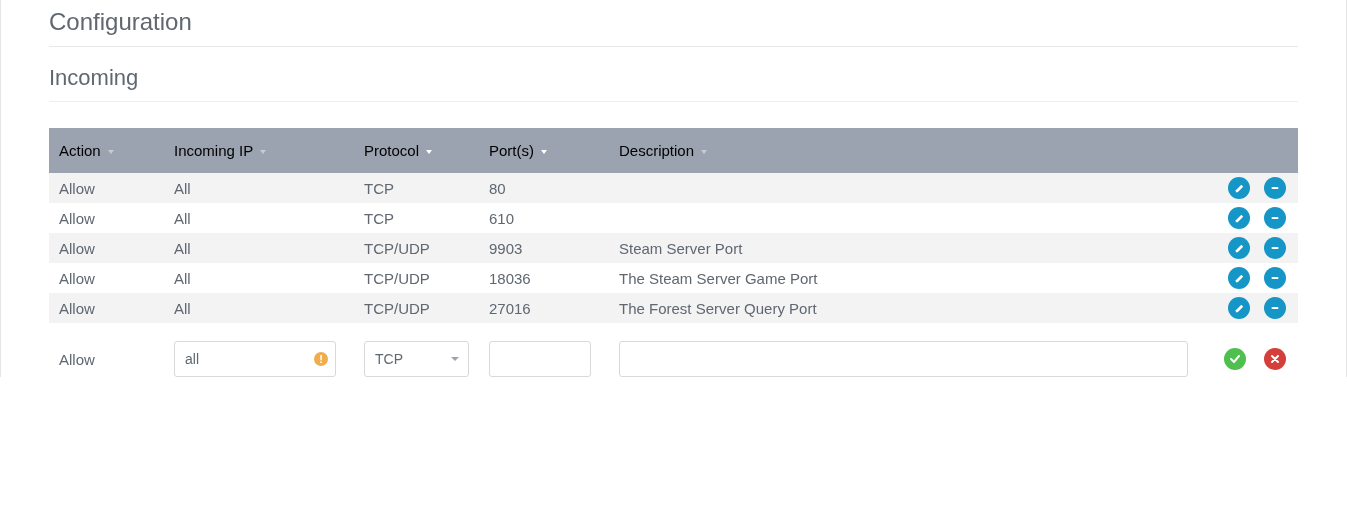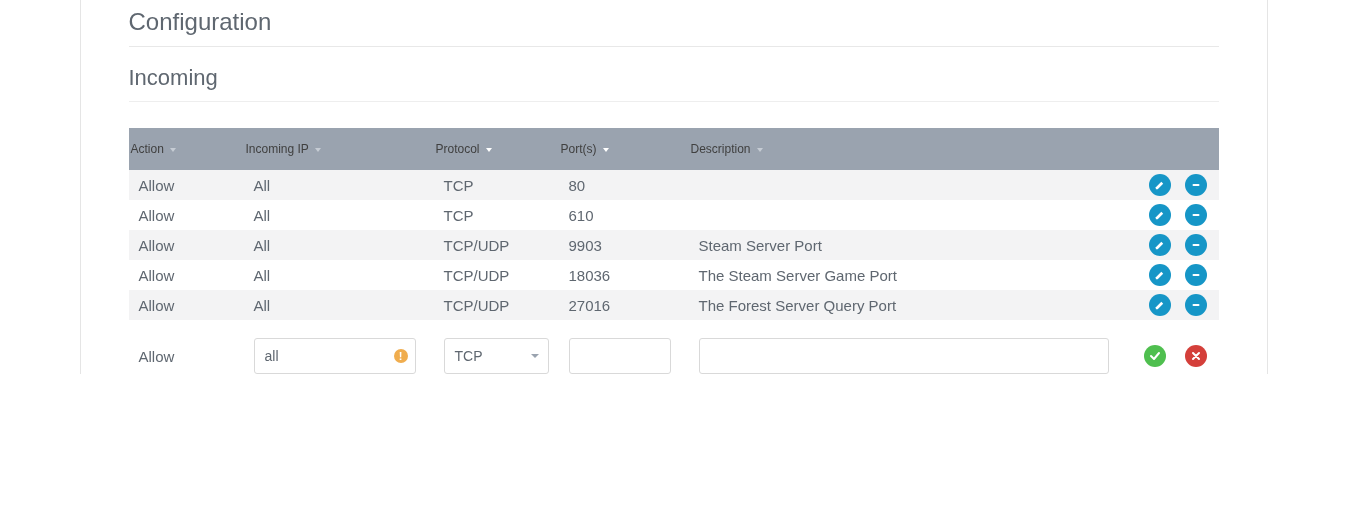--- a/index.html
+++ b/index.html
@@ -3,21 +3,21 @@
 <meta charset="utf-8">
 <style>
   * { box-sizing: border-box; margin: 0; padding: 0; }
   body {
     font-family: "Helvetica Neue", Helvetica, Arial, sans-serif;
     background: #ffffff;
     color: #5f6770;
     font-size: 15px;
   }
   .page {
-    width: 1188px;
+    width: 1347px;
     padding: 0 48px;
     border-left: 1px solid #e5e5e5;
     border-right: 1px solid #e5e5e5;
     margin: 0 auto;
   }
   .heading-1 {
     font-size: 24px;
     font-weight: 400;
     color: #5f6770;
     padding: 8px 0 10px 0;
@@ -33,23 +33,23 @@
   }
   table {
     width: 100%;
     border-collapse: collapse;
     table-layout: fixed;
   }
   thead tr { background: #9aa3af; }
   th {
     text-align: left;
     font-weight: 400;
-    color: #404040;
-    padding: 14px 2px;
-    font-size: 12px;
+    color: #000000;
+    padding: 14px 10px;
+    font-size: 15px;
   }
   th .sort-caret {
     display: inline-block;
     margin-left: 2px;
     vertical-align: middle;
   }
   th .sort-caret svg { display: block; }
   tbody tr { background: #ffffff; }
   tbody tr.striped { background: #f3f3f4; }
   td {

